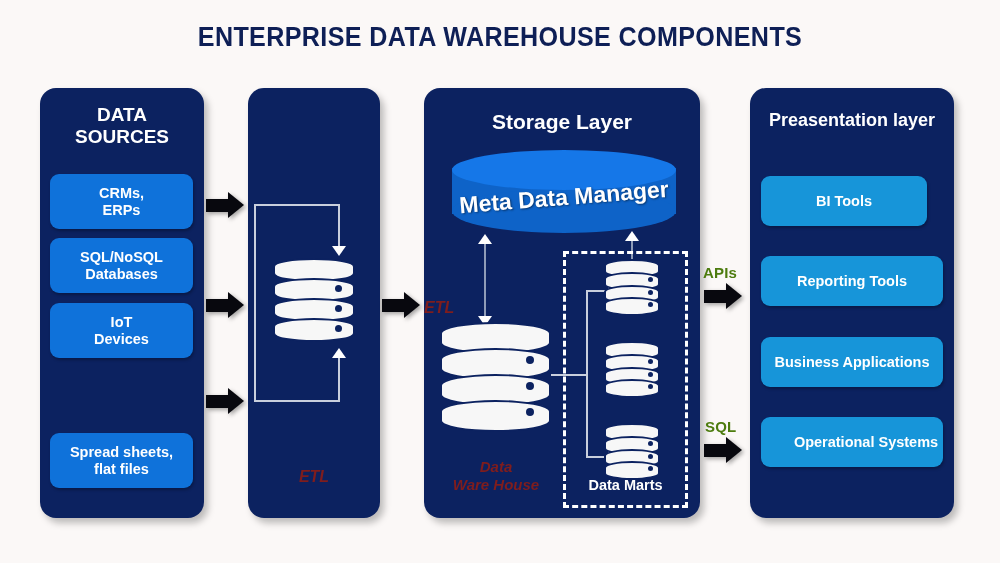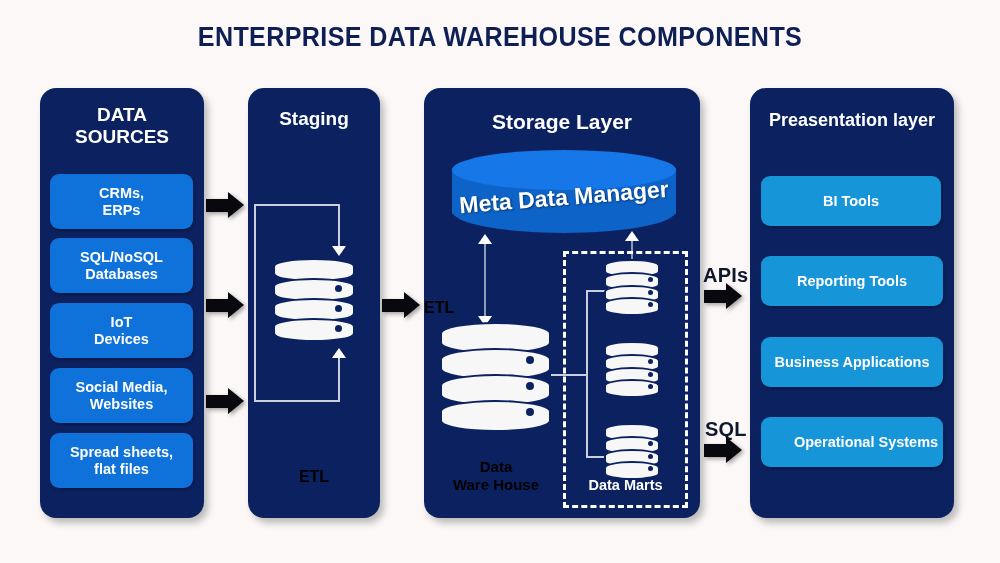--- a/index.html
+++ b/index.html
@@ -58,21 +58,21 @@
   }
   .barrow .head {
     position: absolute; left: 22px; top: 0;
     width: 0; height: 0;
     border-top: 13.5px solid transparent;
     border-bottom: 13.5px solid transparent;
     border-left: 16px solid #08080e;
   }
   .flow-label {
     position: absolute;
-    font-size: 20px; font-weight: bold; color: #0f172a;
+    font-size: 15px; font-weight: bold; color: #4d7c0f;
     letter-spacing: .2px;
     text-align: right;
   }
 
   
   .db { position: absolute; }
   .db .disc {
     position: absolute; left: 0;
     background: #f7f7f7;
     border: 2.5px solid #0c2260;
@@ -139,22 +139,23 @@
     position: absolute; left: 563px; top: 251px;
     width: 125px; height: 257px;
     border: 3px dashed #ffffff;
   }
   #marts-label {
     position: absolute; left: 563px; top: 477px; width: 125px;
     text-align: center; color: #ffffff; font-size: 14.5px; font-weight: bold;
   }
 
   .inner-label {
-    position: absolute; color: #000000; font-weight: bold; text-align: center;
+    position: absolute; color: #7f1d1d; font-weight: bold; text-align: center;
     line-height: 1.2;
+    font-style: italic;
   }
 </style>
 </head>
 <body>
 
 <div id="stage">
 
   <div class="title">ENTERPRISE DATA WAREHOUSE COMPONENTS</div>
 
   <div class="panel" id="panel-sources" style="left:40px; top:88px; width:164px; height:430px;">
@@ -175,26 +176,20 @@
       <div>CRMs,</div>
       <div>ERPs</div>
     </div>
   </div>
   <div class="chip src" style="left:50px; top:303px; width:143px; height:55px;">
     <div>
       <div>IoT</div>
       <div>Devices</div>
     </div>
   </div>
-  <div class="chip src" style="left:50px; top:368px; width:143px; height:55px;">
-    <div>
-      <div>Social Media,</div>
-      <div>Websites</div>
-    </div>
-  </div>
   <div class="chip src" style="left:50px; top:433px; width:143px; height:55px;">
     <div>
       <div>Spread sheets,</div>
       <div>flat files</div>
     </div>
   </div>
 
   <div class="barrow" style="left:206px; top:192px; width:40px; height:27px;">
     <div class="shaft"></div>
     <div class="head"></div>
@@ -203,21 +198,20 @@
     <div class="shaft"></div>
     <div class="head"></div>
   </div>
   <div class="barrow" style="left:206px; top:388px; width:40px; height:27px;">
     <div class="shaft"></div>
     <div class="head"></div>
   </div>
 
   <div class="panel" id="panel-staging" style="left:248px; top:88px; width:132px; height:430px;">
     <div class="panel-title" style="top:20px; font-size:19px;">
-      <div>Staging</div>
     </div>
   </div>
 
   <div class="ln" style="left:254px; top:204px; width:86px; height:2px;"></div>
   <div class="ln" style="left:338px; top:204px; width:2px; height:44px;"></div>
   <div class="tri-down" style="left:332px; top:246px;"></div>
   <div class="ln" style="left:254px; top:204px; width:2px; height:198px;"></div>
   <div class="ln" style="left:254px; top:400px; width:86px; height:2px;"></div>
   <div class="ln" style="left:338px; top:356px; width:2px; height:46px;"></div>
   <div class="tri-up" style="left:332px; top:348px;"></div>
@@ -326,21 +320,21 @@
     <div class="shaft"></div>
     <div class="head"></div>
   </div>
 
   <div class="panel" id="panel-presentation" style="left:750px; top:88px; width:204px; height:430px;">
     
   </div>
 
   <div class="panel-title" style="left:750px; top:110px; width:204px; font-size:18px; position:absolute;">Preasentation layer</div>
 
-  <div class="chip pres" style="left:761px; top:176px; width:180px; height:50px;">
+  <div class="chip pres" style="left:761px; top:176px; width:166px; height:50px;">
     <span>BI Tools</span>
   </div>
   <div class="chip pres" style="left:761px; top:256px; width:182px; height:50px;">
     <span>Reporting Tools</span>
   </div>
   <div class="chip pres" style="left:761px; top:337px; width:182px; height:50px;">
     <span>Business Applications</span>
   </div>
   <div class="chip pres" style="left:761px; top:417px; width:182px; height:50px;padding-left:28px;">
     <span>Operational Systems</span>

